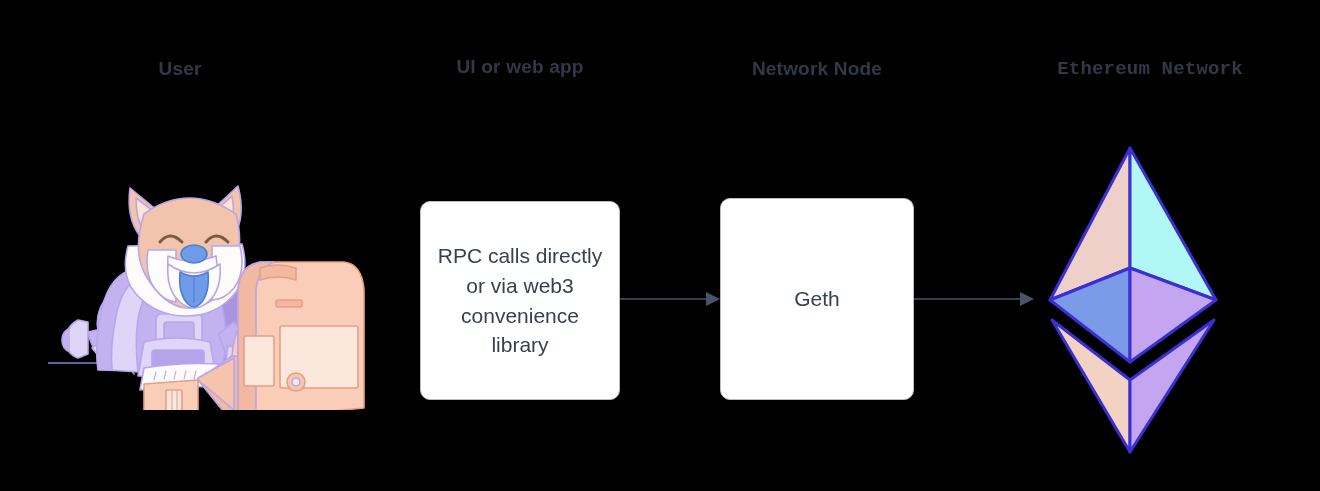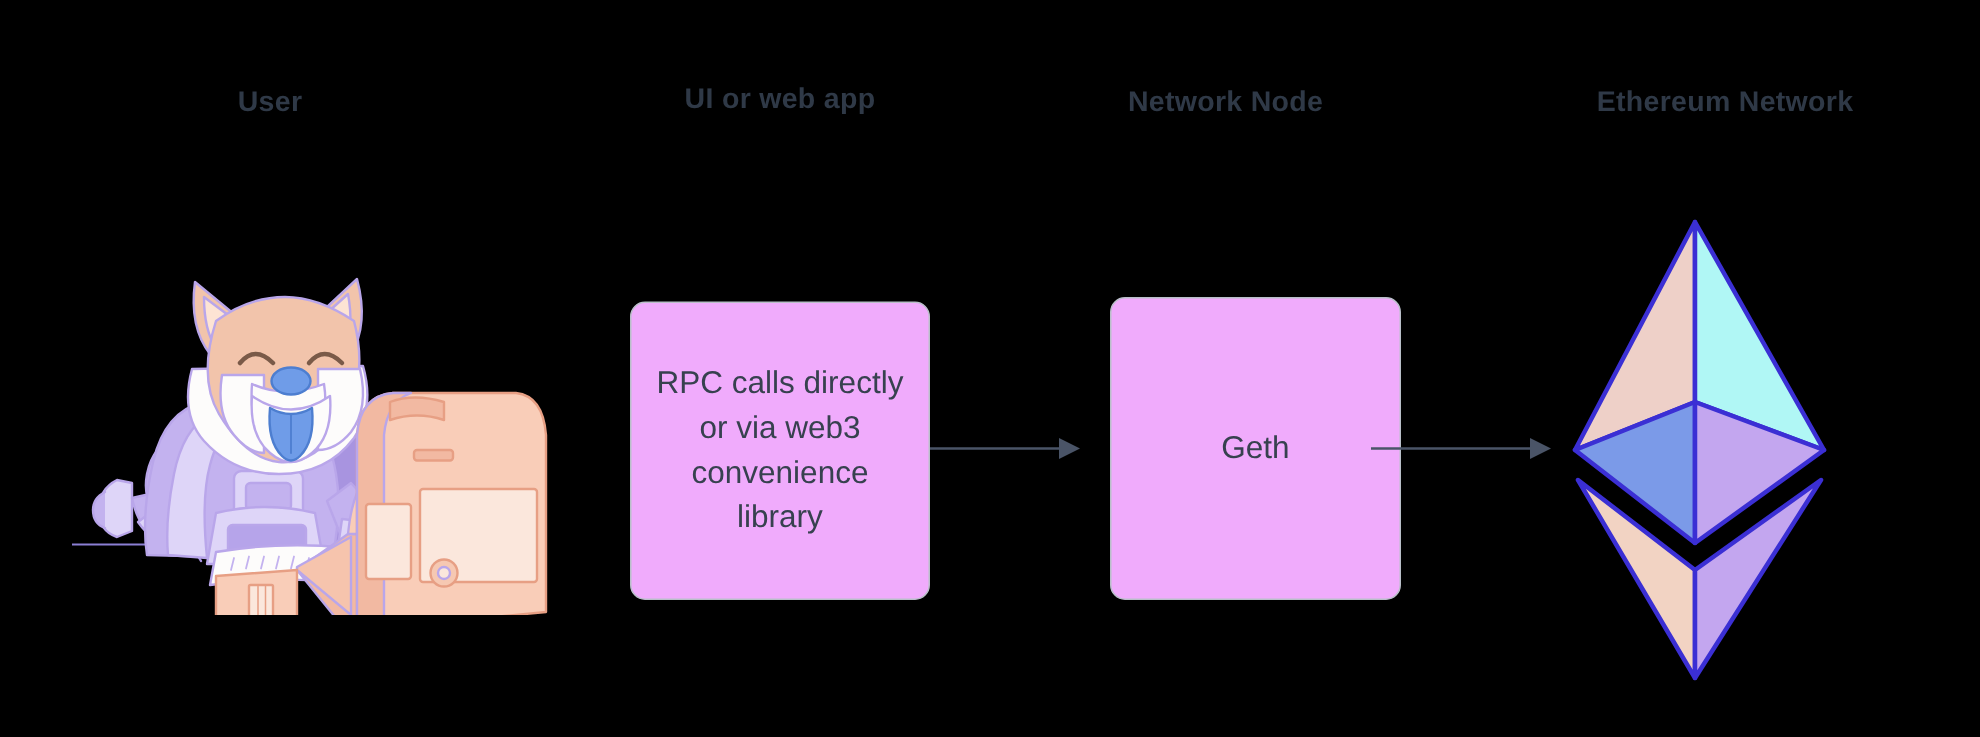--- a/index.html
+++ b/index.html
@@ -24,42 +24,42 @@
     font-weight: bold;
     font-size: 19px;
     letter-spacing: 0.2px;
     color: #2f3947;
     white-space: nowrap;
     user-select: none;
   }
   .hdr-user      { left: 80px;   top: 58px; width: 200px; }
   .hdr-ui        { left: 420px;  top: 56px; width: 200px; }
   .hdr-node      { left: 717px;  top: 58px; width: 200px; }
-  .hdr-network   { left: 1050px; top: 58px; width: 200px; }
+  .hdr-network   { left: 1050px; top: 58px; width: 200px; font-family: Liberation Mono, monospace; }
 
   .node-box {
     position: absolute;
-    background: #f0abfc;
+    background: #ffffff;
     border: 1px solid #b9bfc9;
     border-radius: 10px;
     box-sizing: border-box;
     display: flex;
     align-items: center;
     justify-content: center;
     text-align: center;
   }
   .node-box .node-text {
     font-size: 21px;
     line-height: 1.42;
     color: #37414f;
     padding: 0 12px;
     white-space: pre-line;
   }
   #box-rpc  { left: 420px; top: 201px; width: 200px; height: 199px; }
-  #box-geth { left: 720px; top: 198px; width: 194px; height: 202px; margin-left: 20px; }
+  #box-geth { left: 720px; top: 198px; width: 194px; height: 202px; }
 
   .arrow-svg {
     position: absolute;
     overflow: visible;
   }
   #arrow-1 { left: 620px; top: 286px; width: 100px; height: 26px; }
   #arrow-2 { left: 914px; top: 286px; width: 120px; height: 26px; }
 
   #eth-logo {
     position: absolute;

